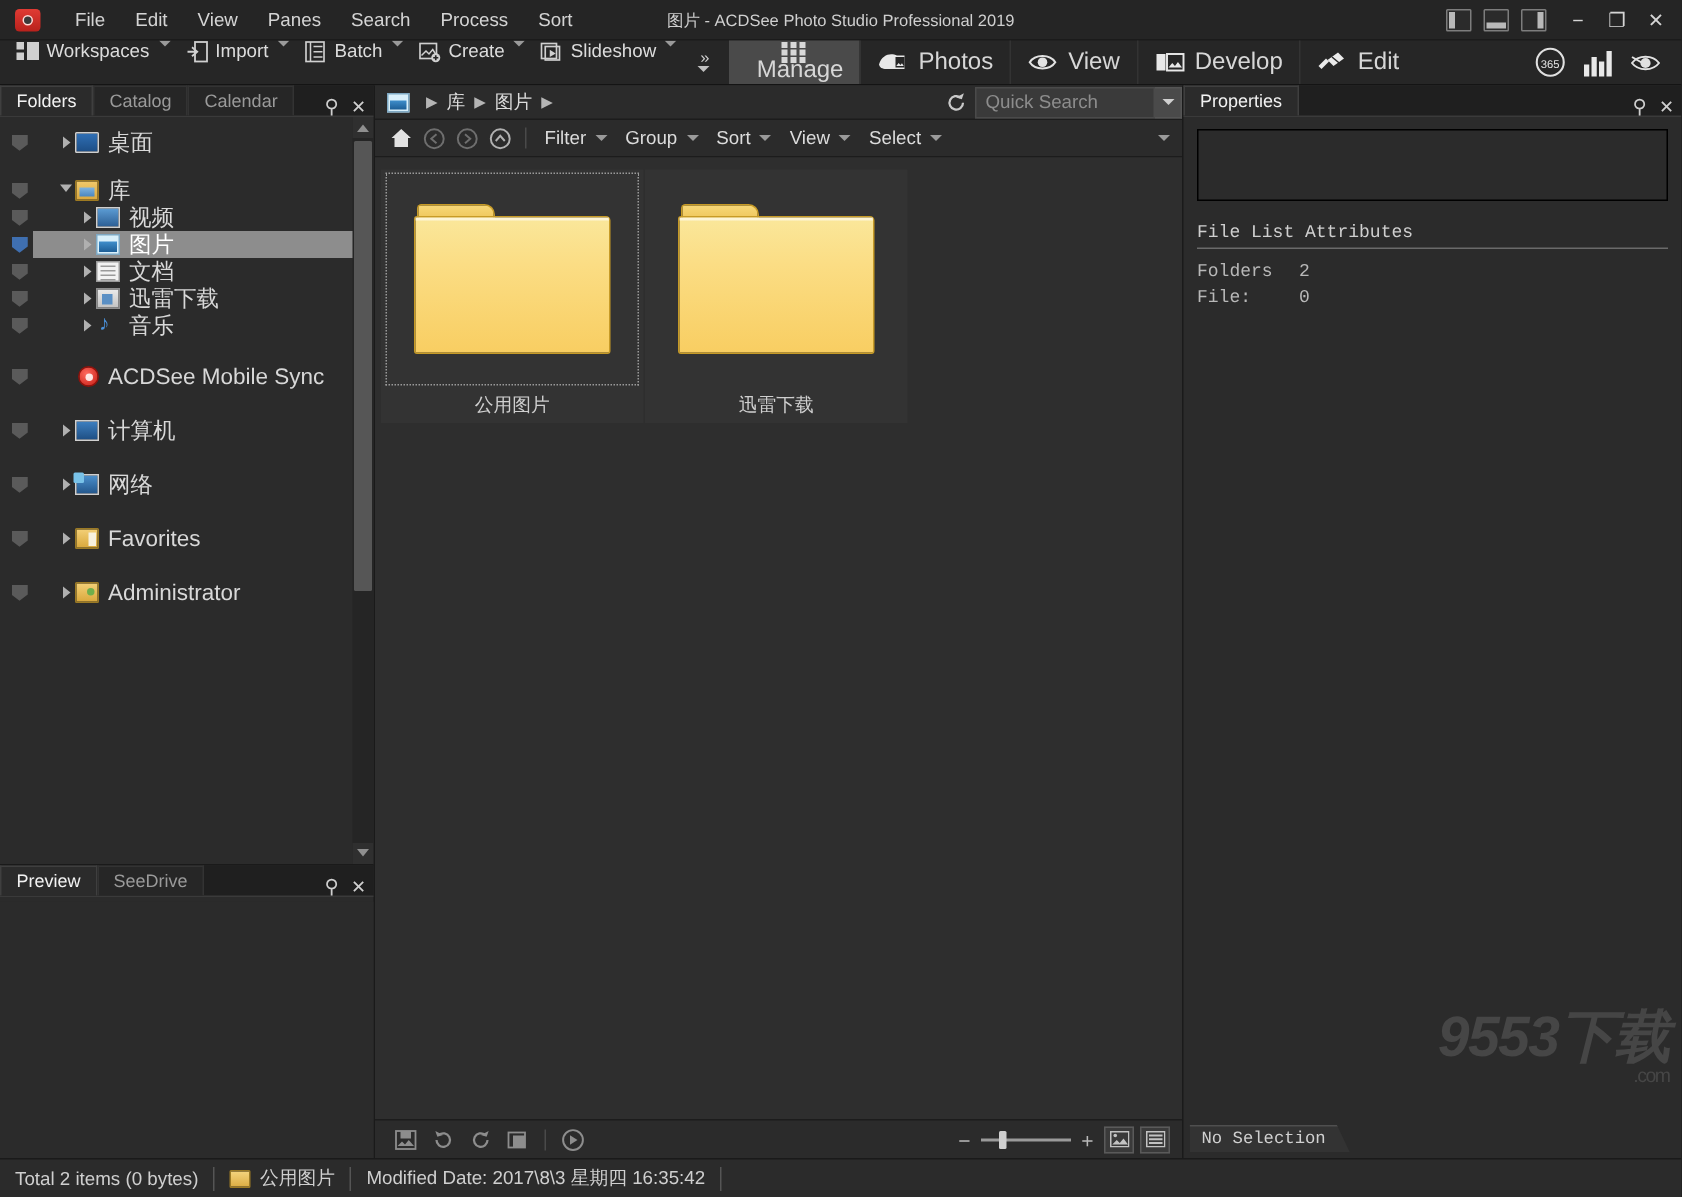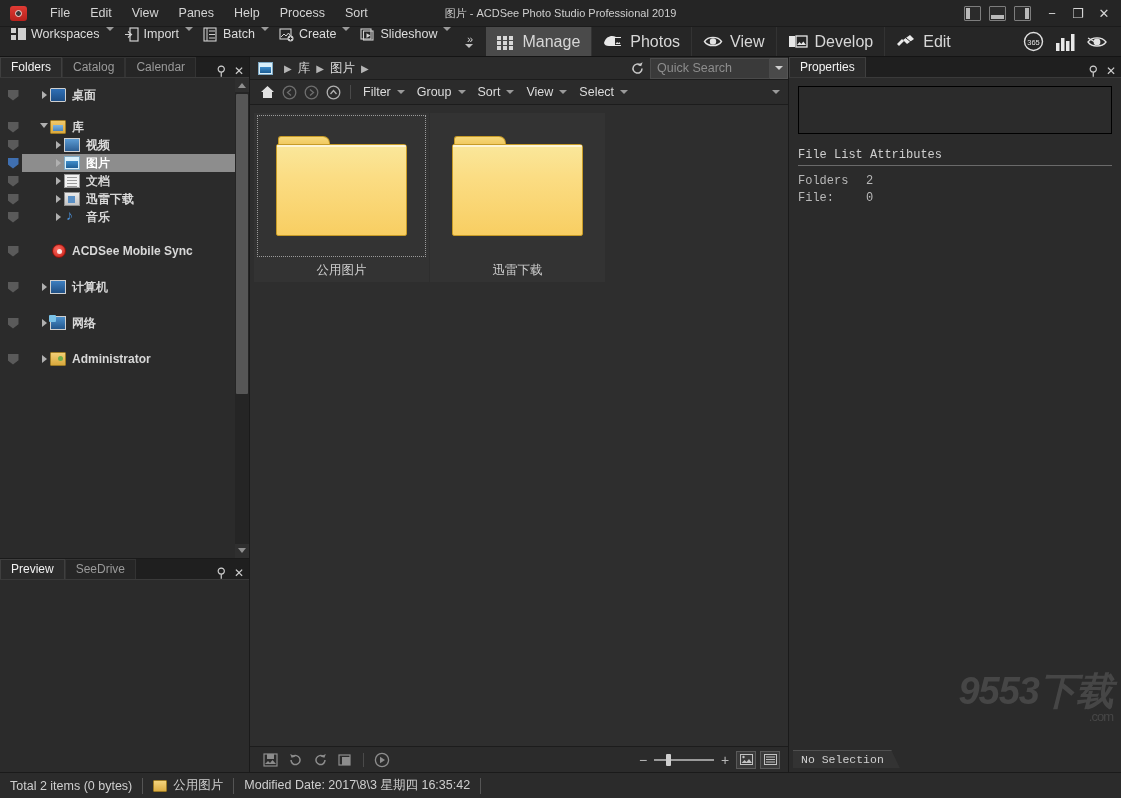--- a/index.html
+++ b/index.html
@@ -64,21 +64,21 @@
   .overflow .ch{ font-size:11px; line-height:9px; letter-spacing:-1px;}
   .overflow .dn{ width:0;height:0;border-left:4px solid transparent;border-right:4px solid transparent;border-top:4px solid #bfbfbf; }
 
   .modes{ display:flex; align-items:stretch; margin-left:6px; }
   .mode{
     display:flex;align-items:center; padding:0 11px; cursor:default;
     border-left:1px solid #333; position:relative;
   }
   .mode:first-child{border-left:none;}
   .mode .mlbl{ margin-left:7px; font-size:16px; color:#d7d7d7; }
-  .mode.active{ background:#4a4a4a; }
+  .mode.active{ background:#4a4a4a;flex-direction:column; }
   .tb-right{ margin-left:auto; display:flex;align-items:center; padding-right:8px; }
   .tb-right .rb{ width:32px;height:30px;display:flex;align-items:center;justify-content:center; }
 
   
   .ico-grid{width:18px;height:14px;position:relative;}
   .ico-grid i{position:absolute;width:4px;height:4px;background:#d8d8d8;}
 
   
   .body{ display:flex; flex:1 1 auto; min-height:0; }
 
@@ -109,21 +109,21 @@
     clip-path:polygon(0 0,100% 0,100% 62%,50% 100%,0 62%);
   }
   .trow.sel .flag{ background:#3f6fb0; }
   .trow.sel .rowfill{ background:#8d8d8d; }
   .rowfill{ position:absolute; left:22px; right:12px; top:0; bottom:0; }
   .trow .content{ position:relative; display:flex;align-items:center; z-index:2; }
   .arrow{ width:12px; display:flex; align-items:center; justify-content:center; }
   .arrow b{ width:0;height:0;border-top:4px solid transparent;border-bottom:4px solid transparent;border-left:5px solid #b0b0b0; display:block;}
   .arrow.down b{ border-left:4px solid transparent;border-right:4px solid transparent;border-top:5px solid #b0b0b0; }
   .ticon{ width:16px;height:14px;margin-right:6px; position:relative; }
-  .tlabel{ font-size:12px; color:#d8d8d8; white-space:nowrap;font-weight:bold; }
+  .tlabel{ font-size:15px; color:#d8d8d8; white-space:nowrap; }
   .trow.sel .tlabel{ color:#fff; }
 
   
   .ic-desktop{background:linear-gradient(#2f6fb5,#1d4e86);border:1px solid #cfcfcf;border-radius:1px;}
   .ic-lib{background:linear-gradient(#f0c86a,#dba93f);border:1px solid #9e7a22;border-radius:1px;}
   .ic-lib:after{content:"";position:absolute;left:2px;top:4px;right:2px;bottom:2px;background:linear-gradient(#7fb4e0,#4a86bf);}
   .ic-video{background:linear-gradient(#5c9cd4,#2d5f94);border:1px solid #cfcfcf;}
   .ic-pic{background:#d9f0fb;border:1px solid #7fa9c4;}
   .ic-pic:after{content:"";position:absolute;left:1px;top:4px;right:1px;bottom:1px;background:linear-gradient(#3f8ecb,#1d5e96);}
   .ic-doc{background:#f2f2f2;border:1px solid #9a9a9a;}
@@ -272,21 +272,21 @@
 
   <div class="titlebar">
     <div class="app-icon">
         <div class="lens"></div>
       </div>
     <div class="menubar">
       <div class="mi">File</div>
       <div class="mi">Edit</div>
       <div class="mi">View</div>
       <div class="mi">Panes</div>
-      <div class="mi">Help</div>
+      <div class="mi">Search</div>
       <div class="mi">Process</div>
       <div class="mi">Sort</div>
     </div>
     <div class="title-text">图片 - ACDSee Photo Studio Professional 2019</div>
     <div class="win-right">
       <div class="layout-btn lb1">
           <i></i>
         </div>
       <div class="layout-btn lb2">
           <i></i>
@@ -587,20 +587,33 @@
             </div>
           <div class="content" style="padding-left:14px">
             <span class="arrow">
                 <b></b>
               </span>
             <span class="ticon ic-net"></span>
             <span class="tlabel">网络</span>
           </div>
         </div>
 
+        <div class="trow" style="margin-bottom:18px">
+          <div class="rowfill"></div>
+          <div class="flagcell">
+              <div class="flag"></div>
+            </div>
+          <div class="content" style="padding-left:14px">
+            <span class="arrow">
+                <b></b>
+              </span>
+            <span class="ticon ic-fav"></span>
+            <span class="tlabel">Favorites</span>
+          </div>
+        </div>
 
         <div class="trow">
           <div class="rowfill"></div>
           <div class="flagcell">
               <div class="flag"></div>
             </div>
           <div class="content" style="padding-left:14px">
             <span class="arrow">
                 <b></b>
               </span>

